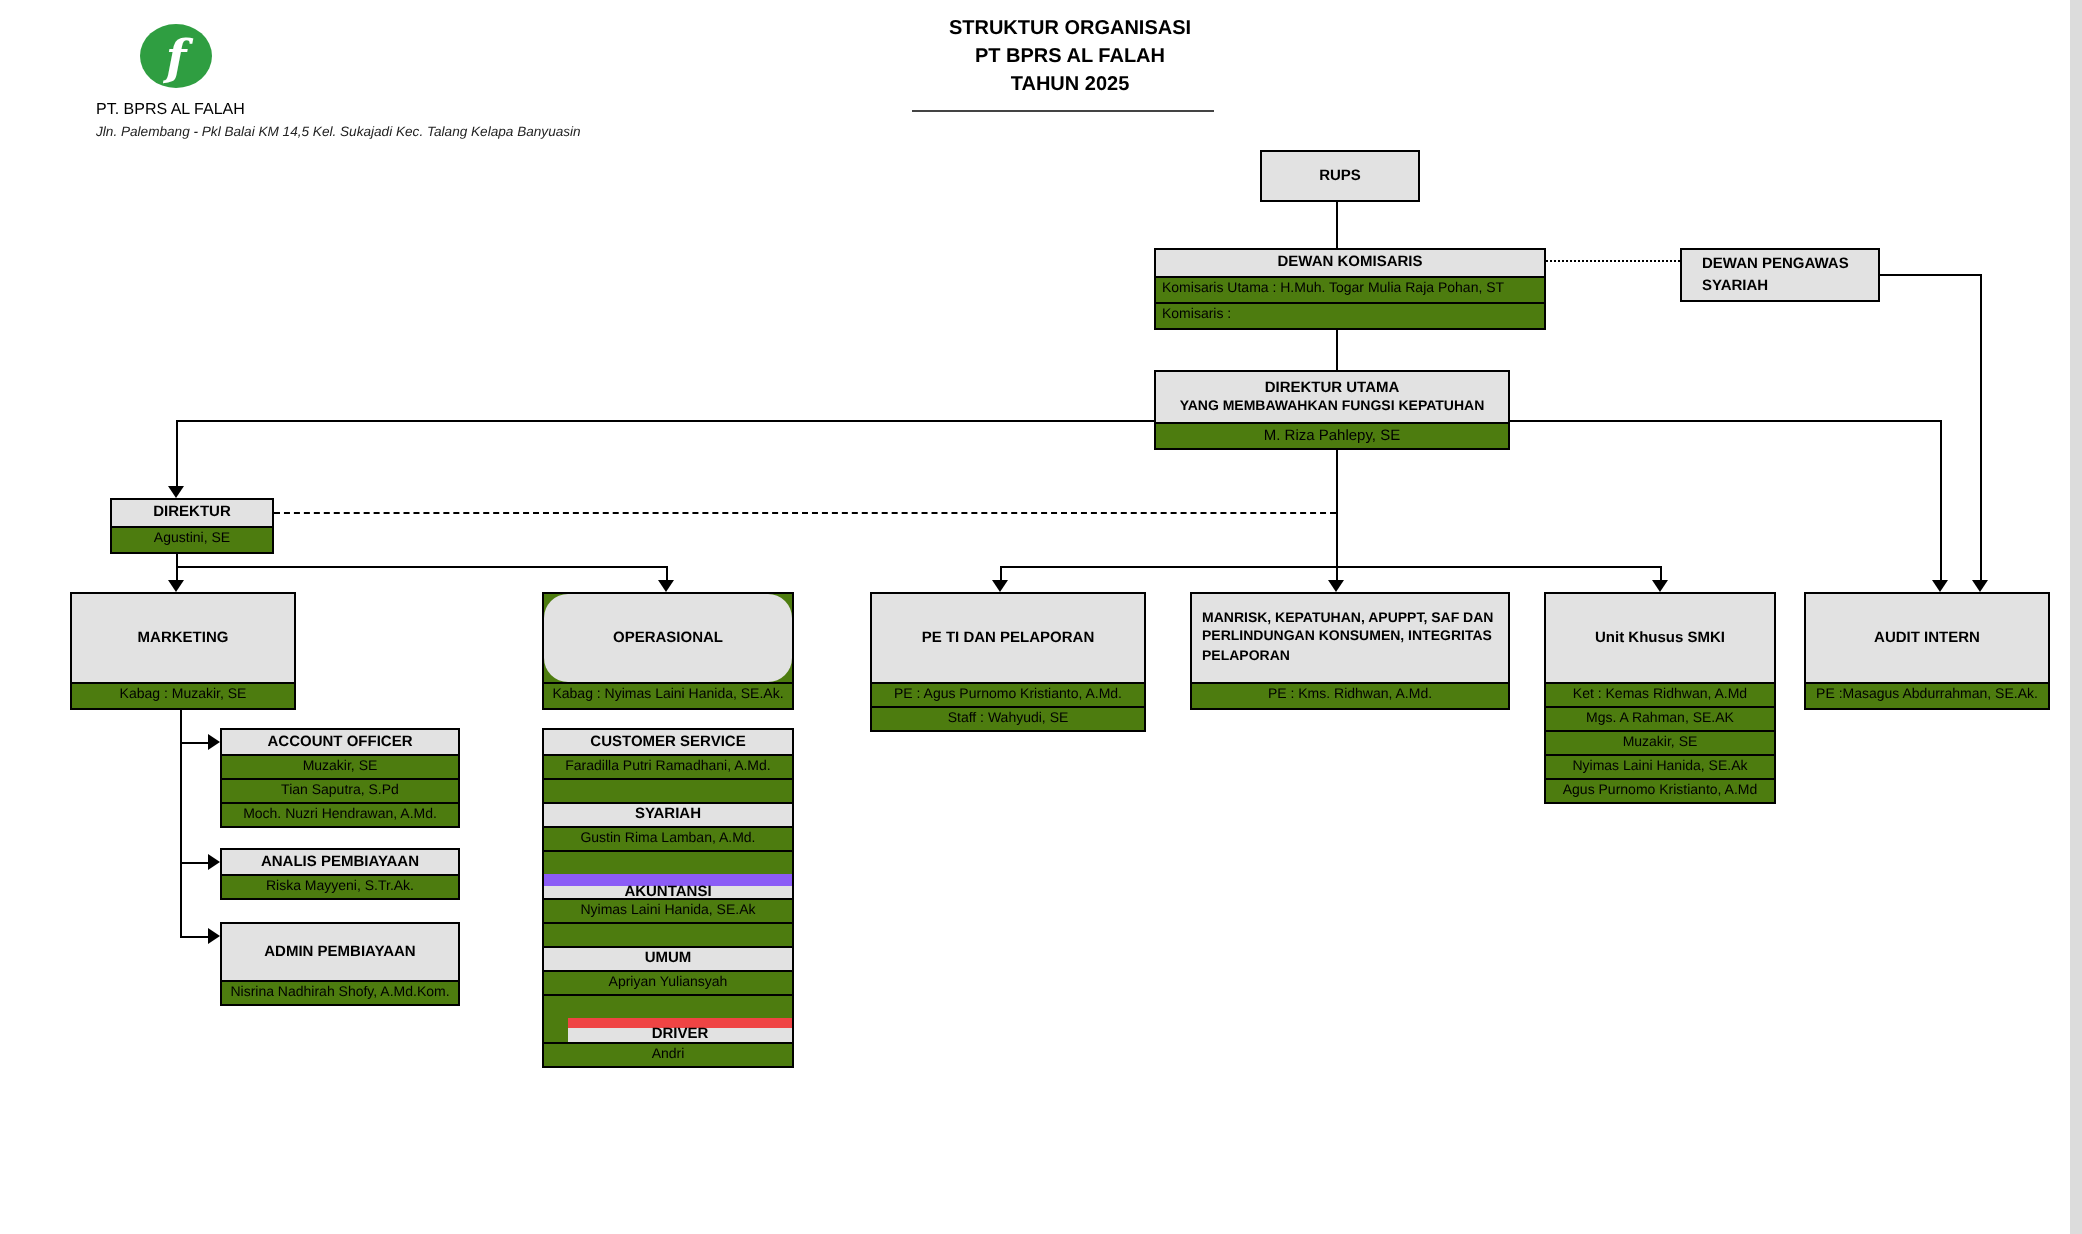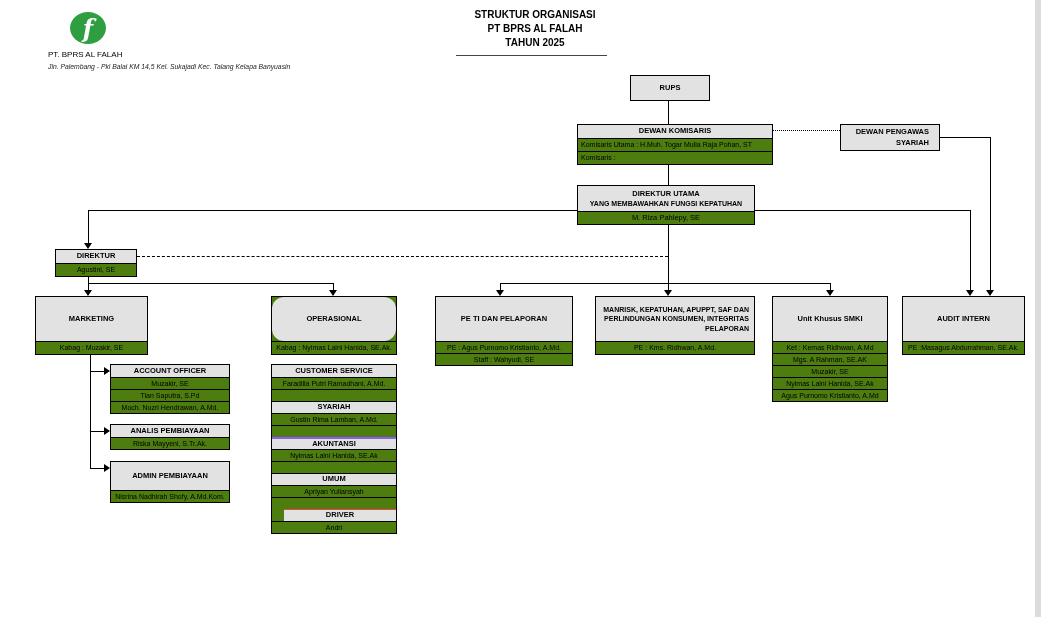--- a/index.html
+++ b/index.html
@@ -1,21 +1,21 @@
 <!DOCTYPE html>
 <html><head>
 <meta charset="utf-8">
 <style>
   html,body{margin:0;padding:0;background:#fff;}
   #canvas{
     position:relative;width:1041px;height:617px;background:#ffffff;
     font-family:"Liberation Sans", sans-serif;color:#000;overflow:hidden;
   }
   .box{position:absolute;border:1px solid #000;background:#4d7c0f;box-sizing:border-box;}
-  .hd{background:#e2e2e2;font-weight:bold;text-align:right;display:flex;flex-direction:column;
+  .hd{background:#e2e2e2;font-weight:bold;text-align:left;display:flex;flex-direction:column;
       align-items:center;justify-content:center;box-sizing:border-box;font-size:7.5px;line-height:1.35;}
   .row{display:flex;align-items:center;justify-content:center;box-sizing:border-box;
        font-size:7px;text-align:center;border-top:1px solid #000;line-height:1.1;}
   .row.left{justify-content:flex-start;padding-left:3px;text-align:left;}
   .hline,.vline{position:absolute;background:#000;}
   .hline{height:1px;}
   .vline{width:1px;}
   .dotline{position:absolute;height:0;border-top:1px dotted #000;}
   .dashline{position:absolute;height:0;border-top:1px dashed #000;}
   .arr-d{position:absolute;width:0;height:0;border-left:4px solid transparent;
@@ -165,25 +165,25 @@
     <div class="row" style="height:12px;">Nisrina Nadhirah Shofy, A.Md.Kom.</div>
   </div>
 
   <div class="box" style="left:271px;top:364px;width:126px;">
     <div class="hd" style="height:12px;">CUSTOMER SERVICE</div>
     <div class="row" style="height:12px;">Faradilla Putri Ramadhani, A.Md.</div>
     <div class="row" style="height:12px;"></div>
     <div class="hd" style="height:12px;border-top:1px solid #000;">SYARIAH</div>
     <div class="row" style="height:12px;">Gustin Rima Lamban, A.Md.</div>
     <div class="row" style="height:12px;"></div>
-    <div class="hd" style="height:12px;border-top:2px solid #8b5cf6;">AKUNTANSI</div>
+    <div class="hd" style="height:12px;border-top:6px solid #8b5cf6;">AKUNTANSI</div>
     <div class="row" style="height:12px;">Nyimas Laini Hanida, SE.Ak</div>
     <div class="row" style="height:12px;"></div>
     <div class="hd" style="height:12px;border-top:1px solid #000;">UMUM</div>
     <div class="row" style="height:12px;">Apriyan Yuliansyah</div>
     <div class="row" style="height:12px;"></div>
-    <div class="hd" style="height:12px;border-top:1px solid #ef4444;margin-left:12px;">DRIVER</div>
+    <div class="hd" style="height:12px;border-top:5px solid #ef4444;margin-left:12px;">DRIVER</div>
     <div class="row" style="height:12px;">Andri</div>
   </div>
 
   <div class="page-edge"></div>
 
 </div>
 
 </body></html>

